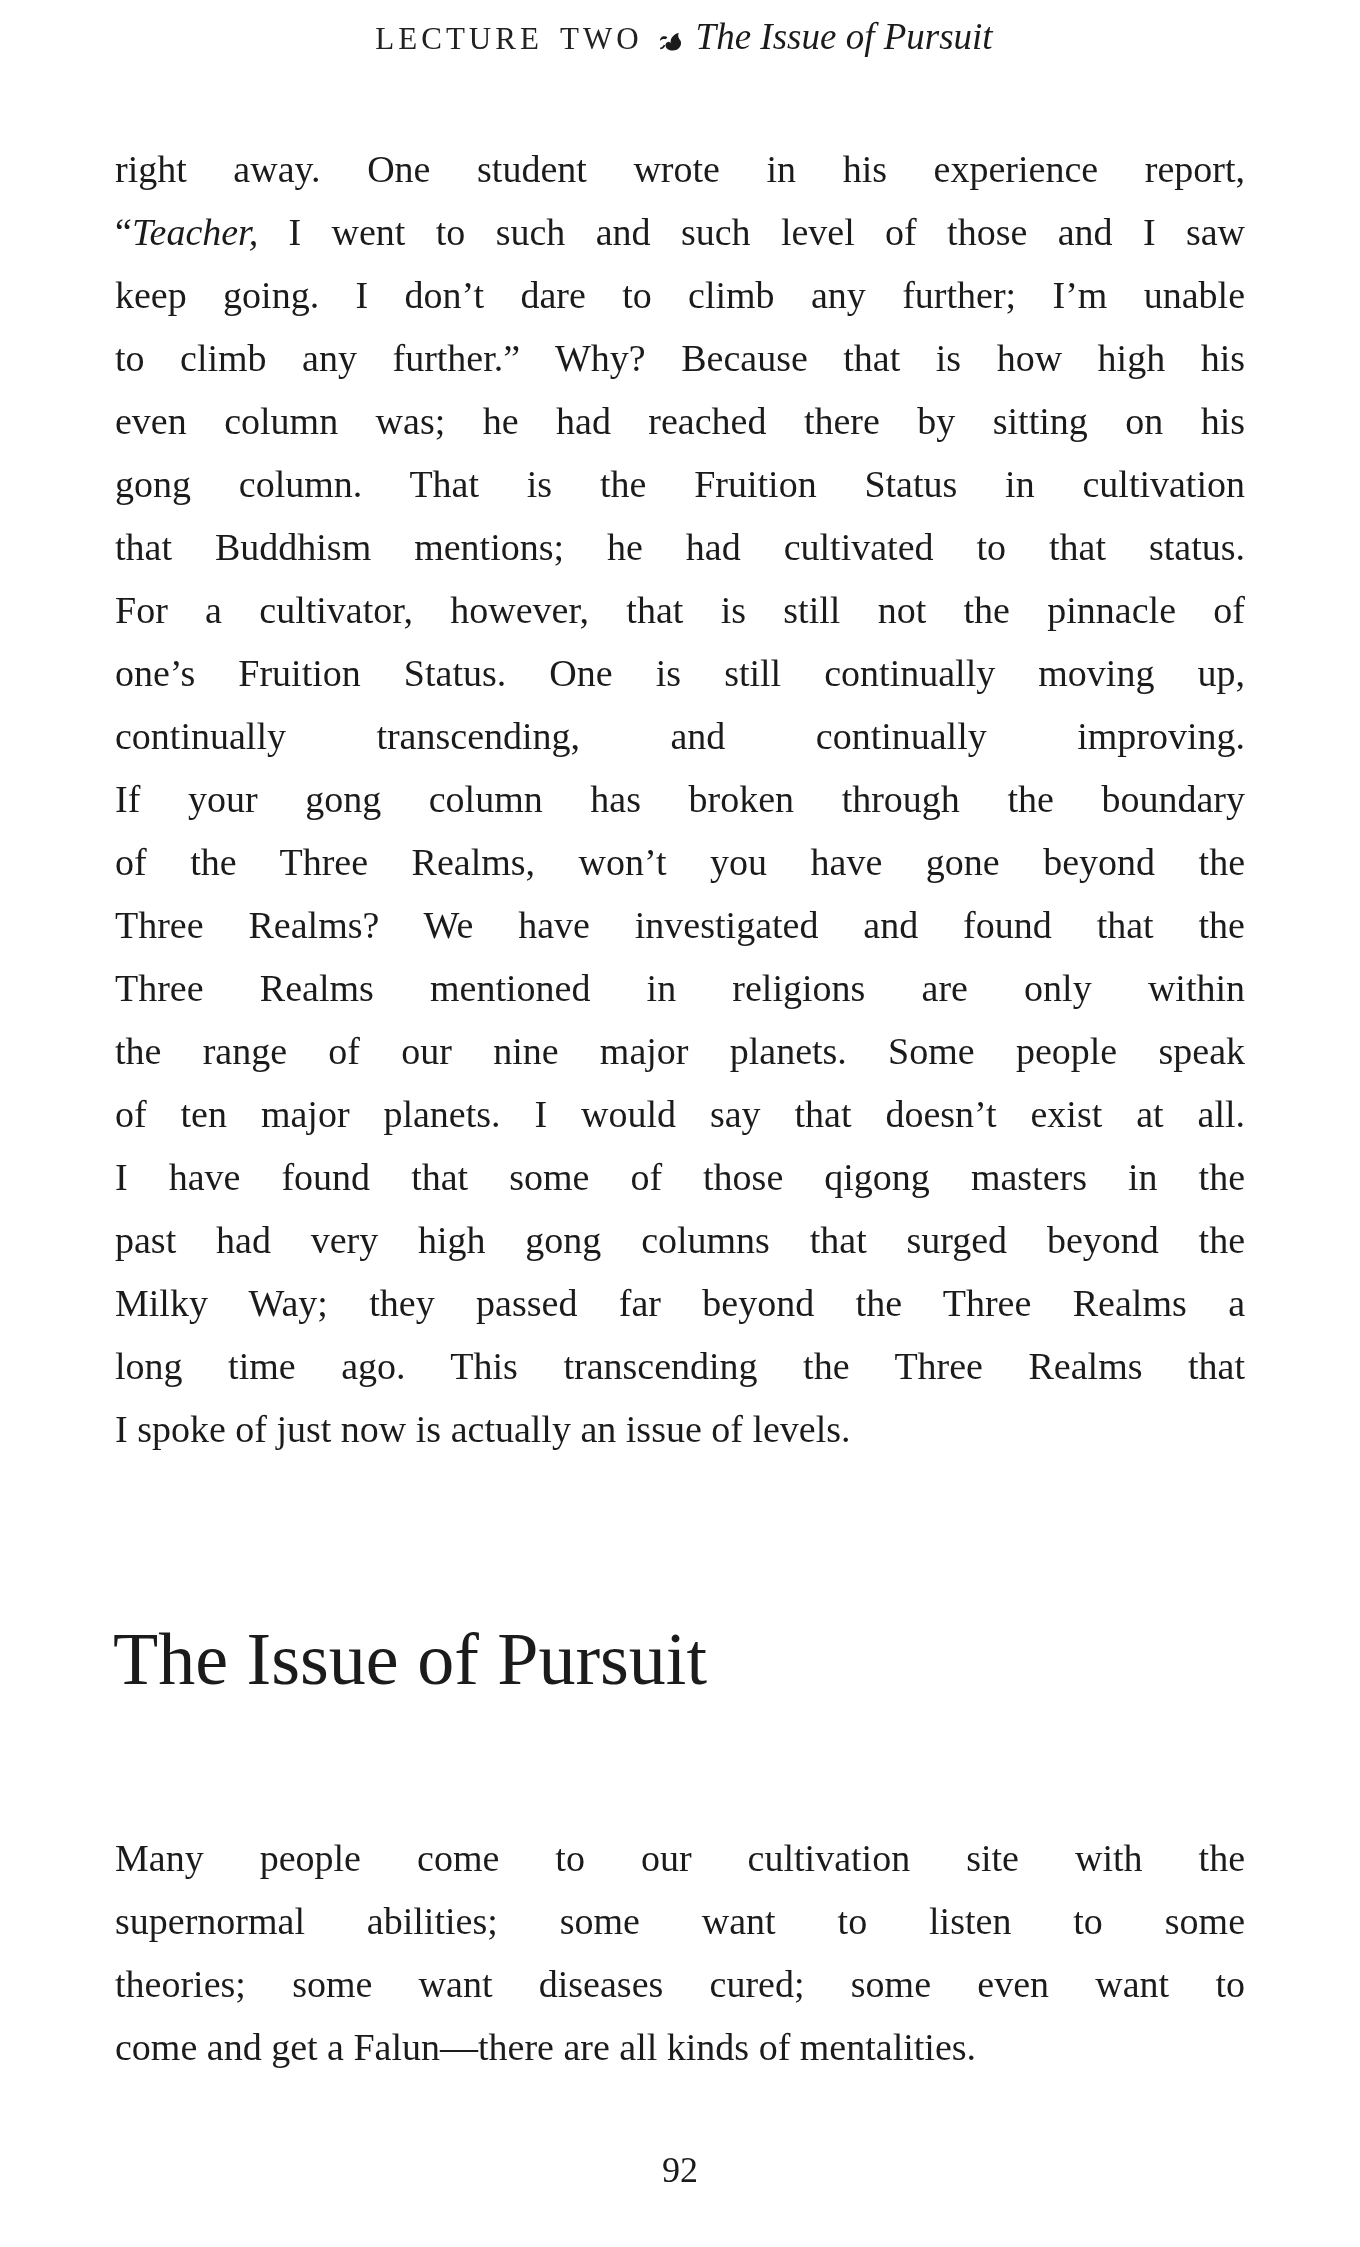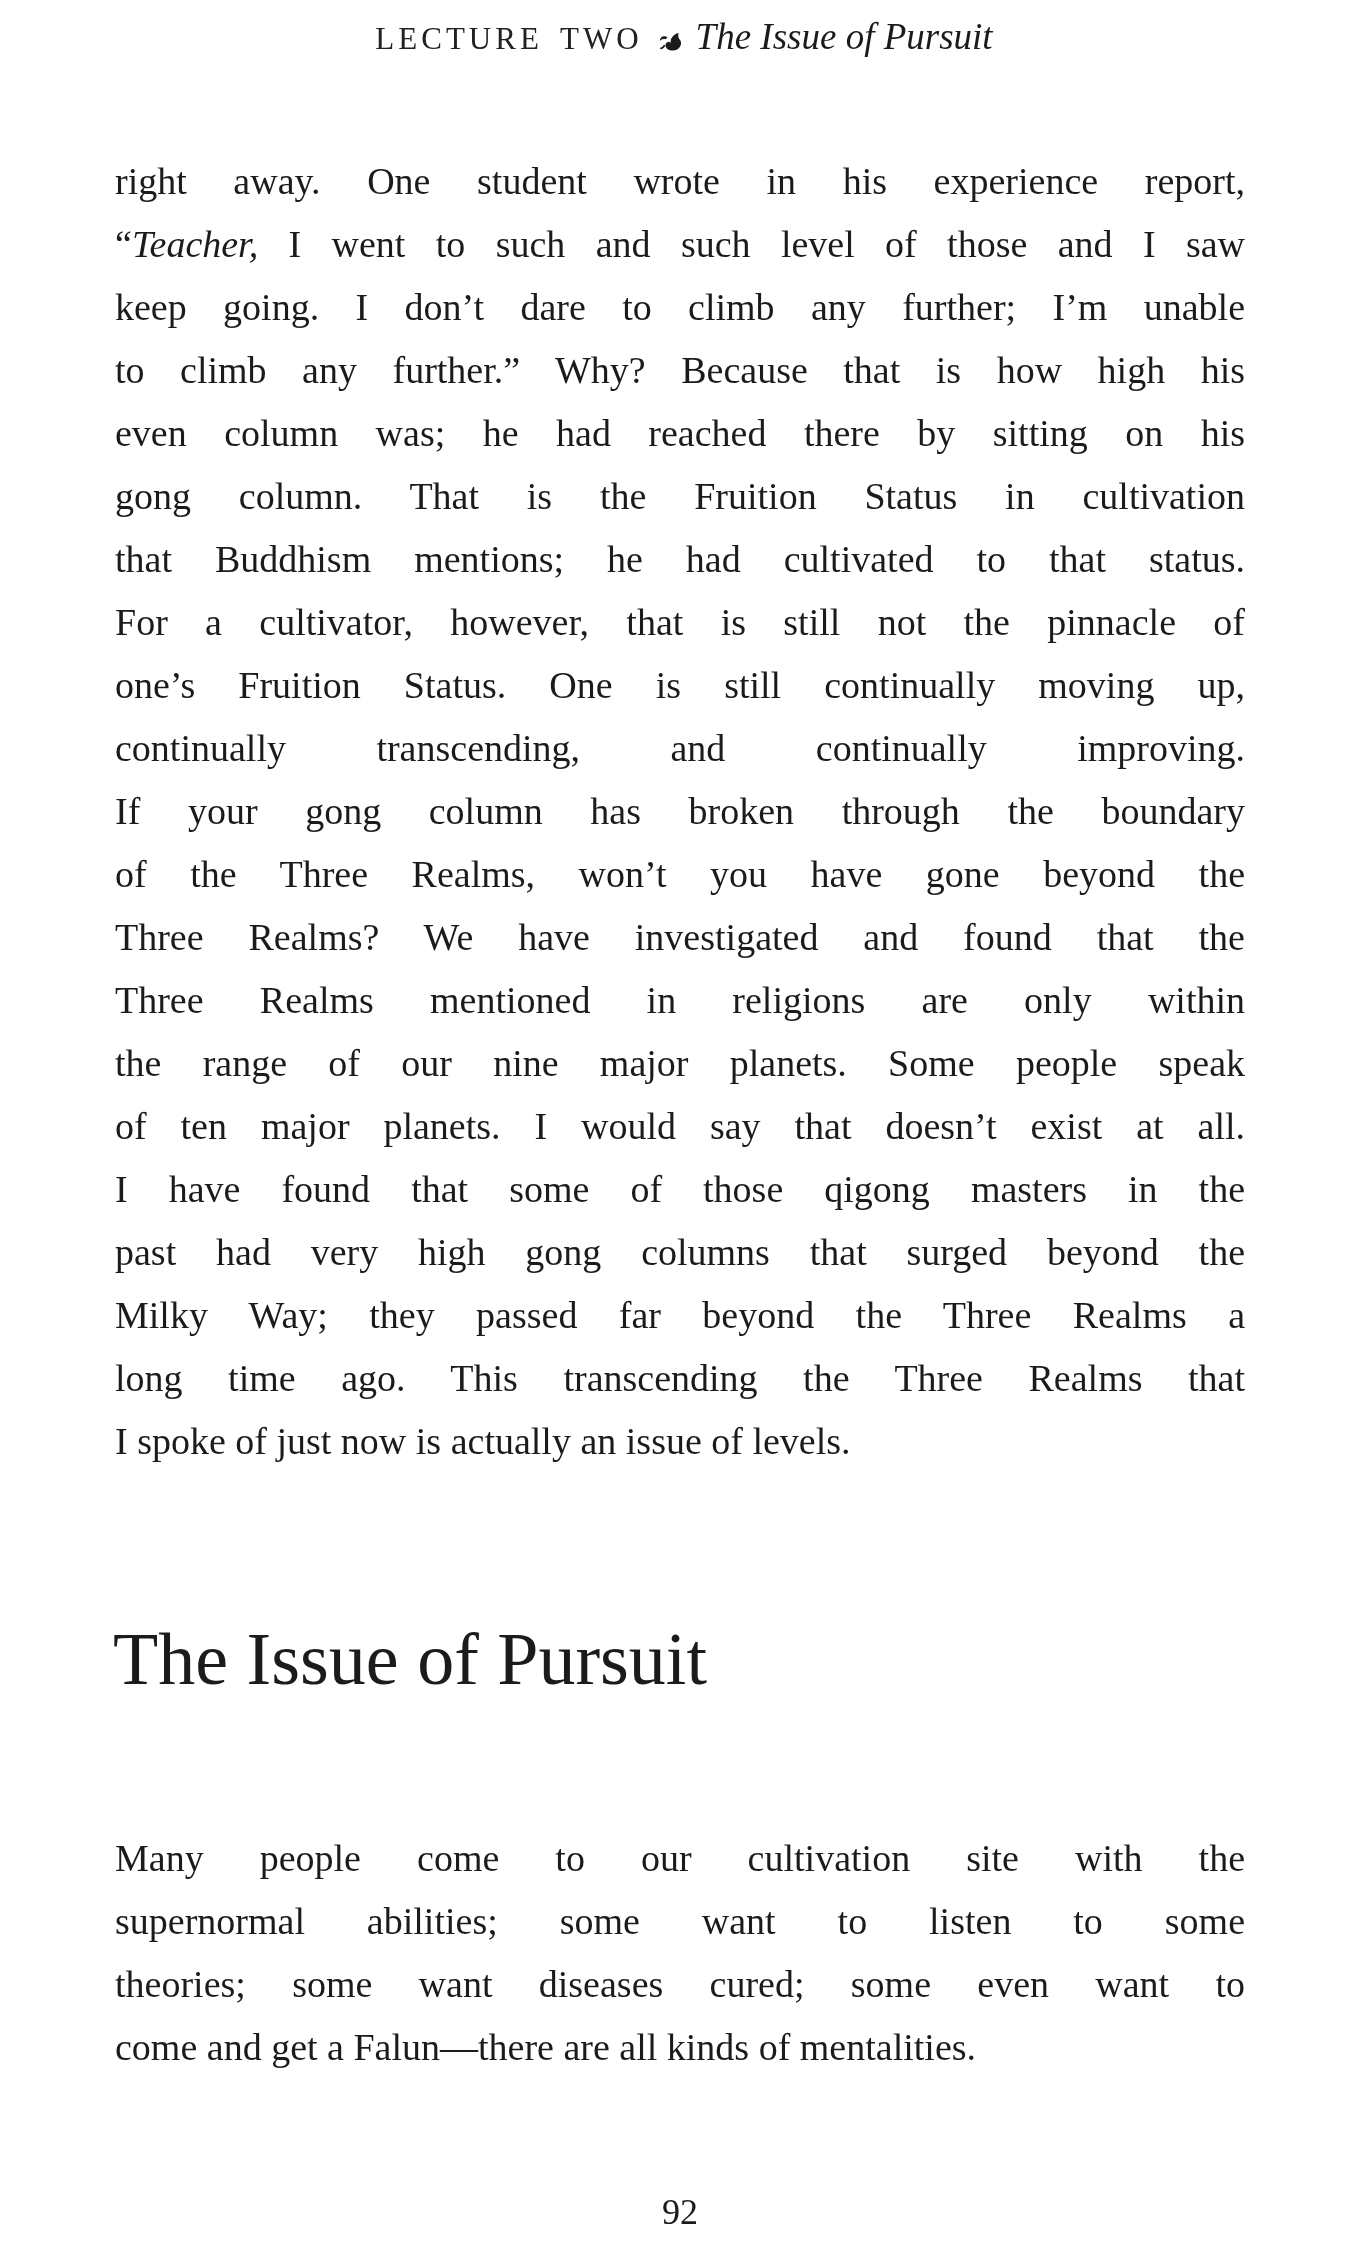--- a/index.html
+++ b/index.html
@@ -44,21 +44,21 @@
   }
 
   
   .para {
     position: absolute;
     left: 115px;
     width: 1130px;
     font-size: 38px;
     line-height: 63px;
   }
-  #para1 { top: 150px; }
+  #para1 { top: 138px; }
   #para2 { top: 1827px; }
   .line { height: 63px; white-space: nowrap; }
   .line.just {
     white-space: normal;
     text-align: justify;
     text-align-last: justify;
   }
   .it { font-style: italic; margin-top: 15px; }
 
   
@@ -77,21 +77,20 @@
   
   .folio {
     position: absolute;
     top: 2150px;
     left: 0;
     width: 100%;
     text-align: center;
     font-size: 36px;
     line-height: 40px;
     color: #1b1b1b;
-    margin-top: 42px;
   }
 </style>
 </head>
 <body>
 
 <div class="page">
 
   <div class="running-head">
     <span class="rh-label">LECTURE TWO</span><span class="rh-orn"><svg width="27" height="27" viewBox="0 0 27 27" xmlns="http://www.w3.org/2000/svg">
           <path fill="#1b1b1b" d="M24 15.5c.3 4.5-3.4 8-8.2 8-4.2 0-6.8-2-7.3-4.8-.3-1.9.8-3.6 2.5-3.8 1.5-.2 2.7.7 2.9 2 -1-3.4.3-6.6 3.3-8.9 1.6-1.2 3.4-1.9 4.6-2 -.6 1.3-.8 2.6-.4 4 .4 1.5 1.4 2.6 2 3.6 .4.7.55 1.3.6 1.9z"></path>

